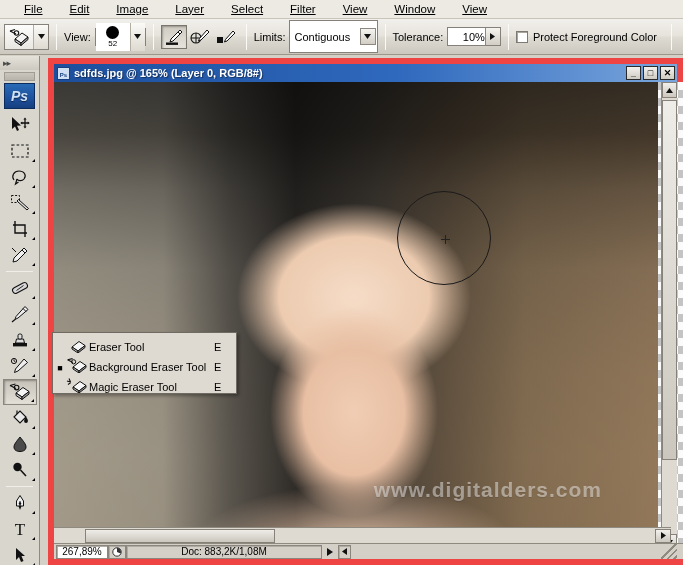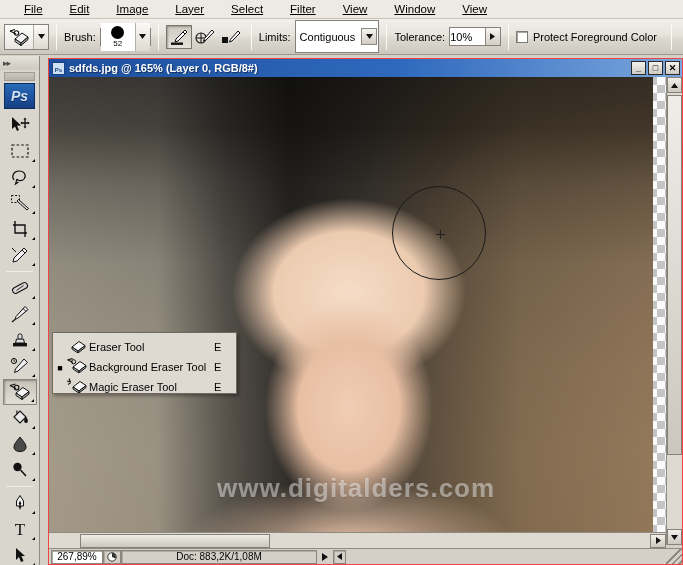--- a/index.html
+++ b/index.html
@@ -75,21 +75,21 @@
   .combo-text { flex: 1; padding-left: 4px; font-size: 11px; }
   .combo-arrow {
     width: 16px; height: 17px; margin: 0 1px 0 0;
     background: linear-gradient(to bottom,#f6f4f0,#d2cec5);
     border: 1px solid #8c887f; display: flex; align-items: center; justify-content: center;
   }
   .spin {
     display: flex; align-items: center; height: 19px;
     border: 1px solid #85817a; background: #fff; width: 62px;
   }
-  .spin-text { flex: 1; text-align: left; font-size: 11px; }
+  .spin-text { flex: 1; text-align: right; font-size: 11px; }
   .spin-arrow {
     width: 15px; height: 17px; background: linear-gradient(to bottom,#f6f4f0,#d2cec5);
     border-left: 1px solid #8c887f; display: flex; align-items: center; justify-content: center;
     font-size: 7px;
   }
   .chk-wrap { display: flex; align-items: center; }
   .chk {
     width: 12px; height: 12px; background: #fff; border: 1px solid #7d7a73;
     box-shadow: inset 1px 1px 0 #a9a59c; margin-right: 5px;
   }
@@ -126,21 +126,21 @@
   }
   .tool-cell .tri {
     position: absolute; right: 2px; bottom: 2px;
     width: 0; height: 0; border-left: 3px solid transparent; border-bottom: 3px solid #000;
   }
   .tb-div { height: 1px; background: #a7a399; margin: 3px 6px; border-bottom: 1px solid #f0eee8; }
 
   
   #docwin {
     position: absolute; left: 48px; top: 58px; width: 635px; height: 507px;
-    border: 1px solid #ef4444; background: #d4d0c8;
+    border: 6px solid #ef4444; background: #d4d0c8;
   }
   #titlebar {
     height: 18px; display: flex; align-items: center;
     background: linear-gradient(to right,#1c4e9c 0%,#2f69bd 55%,#7aa6dd 100%);
     padding-left: 3px;
   }
   #title-icon {
     width: 13px; height: 13px; margin-right: 4px; position: relative;
     background: #cfe0f5; border: 1px solid #16407f;
     display: flex; align-items: flex-end; justify-content: center;
@@ -192,21 +192,21 @@
     clip-path: polygon(
       0% 0%, 0% 100%, 100% 100%, 100% 0%, 52% 0%,
       50% 4%, 46% 3%, 43% 7%, 39% 7%, 36% 12%, 33% 14%,
       31% 19%, 29% 24%, 28% 30%, 27% 37%, 27% 44%, 26% 52%,
       25% 60%, 24% 68%, 24% 76%, 25% 84%, 26% 92%, 27% 100%,
       100% 100%, 100% 0%
     );
   }
   #watermark {
     position: absolute; left: 168px; top: 396px; width: 380px;
-    text-align: left; color: rgba(255,255,255,.45); font-size: 26px;
+    text-align: right; color: rgba(255,255,255,.45); font-size: 21px;
     font-weight: bold; letter-spacing: 1px; pointer-events: none;
     text-shadow: 0 1px 1px rgba(0,0,0,.12);
   }
   #brush-cursor {
     position: absolute; left: 343px; top: 109px; width: 94px; height: 94px;
     border: 1px solid #1a1a1a; border-radius: 50%;
   }
   #brush-cursor:before, #brush-cursor:after {
     content: ""; position: absolute; background: #222;
   }
@@ -299,21 +299,21 @@
       </div>
       <div class="tw-arrow">
         <svg width="7" height="5" viewBox="0 0 7 5">
             <path d="M0 0 L7 0 L3.5 5 Z" fill="#111"></path>
           </svg>
       </div>
     </div>
 
     <div class="ob-sep"></div>
 
-    <span class="lbl">Brush:</span>
+    <span class="lbl">View:</span>
     <div class="brush-well">
       <div class="brush-preview">
         <div class="brush-dot"></div>
         <div class="brush-num">52</div>
       </div>
       <div class="tw-arrow" style="height:28px;">
         <svg width="7" height="5" viewBox="0 0 7 5">
             <path d="M0 0 L7 0 L3.5 5 Z" fill="#111"></path>
           </svg>
       </div>

